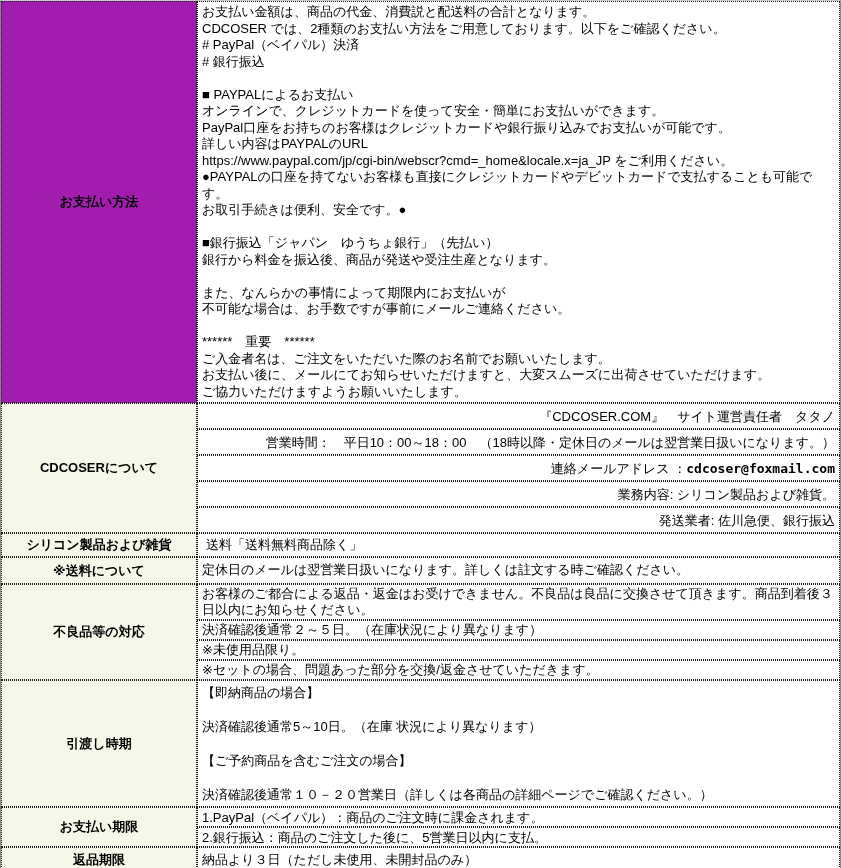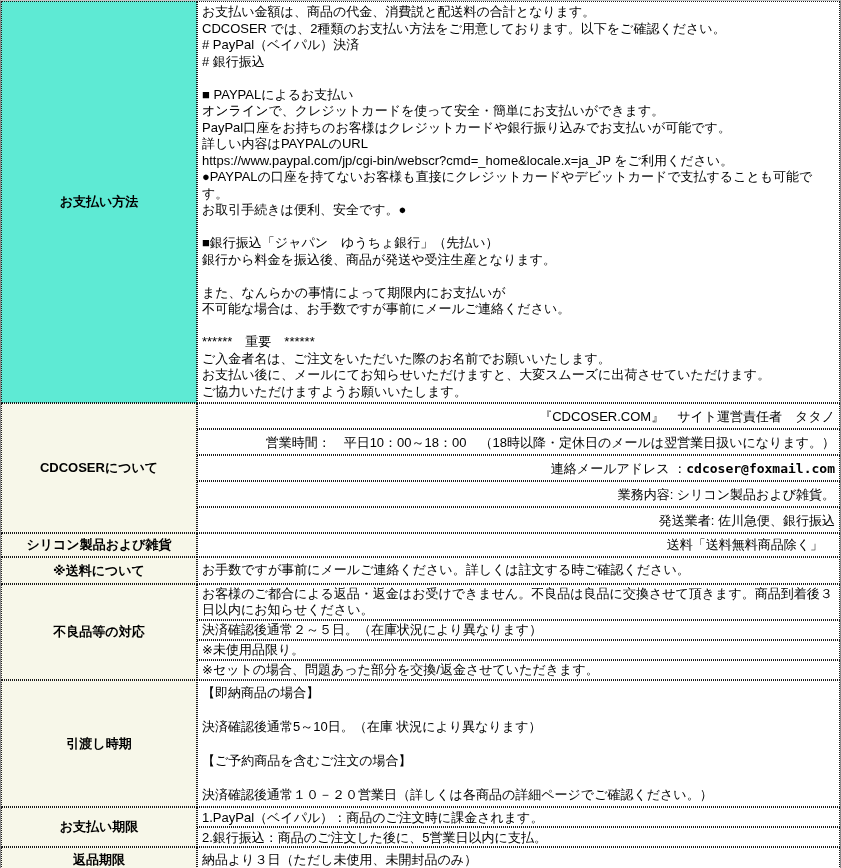--- a/index.html
+++ b/index.html
@@ -32,29 +32,29 @@
     word-break:break-all;
   }
   td.label{
     background:var(--label_bg);
     font-weight:bold;
     text-align:center;
     vertical-align:middle;
     padding:2px;
     word-break:keep-all;
   }
-  td.label.first{background:#5eead4;text-align:center;}
+  td.label.first{background:#a21caf;text-align:center;}
   td.content{
     padding:2px 4px;
     line-height:17px;
     white-space:pre-line;
   }
   td.c-payment{height:392px;line-height:16.5px;padding:2px 4px;}
   td.c-about{height:16px;padding:5px 4px 3px 4px;line-height:15px;text-align:right;}
-  td.c-extra{height:14px;padding:3px 16px;line-height:15px;text-align:right;}
+  td.c-extra{height:14px;padding:3px 8px;line-height:15px;}
   td.c-ship{height:17px;padding:4px;line-height:16px;}
   td.c-tight{padding:1px 4px;line-height:16px;}
   td.c-delivery{height:116px;line-height:17px;padding:3px 4px;margin-left:33px;}
   td.c-deadline{padding:2px 4px 1px 4px;line-height:15px;}
   td.c-return{height:16px;padding:4px;line-height:15px;}
   .email{
     font-family:"DejaVu Sans Mono","Liberation Mono",monospace;
     font-weight:bold;
   }
 </style>
@@ -113,21 +113,21 @@
         <td class="content c-about">発送業者: 佐川急便、銀行振込</td>
       </tr>
 
       <tr>
         <td class="label">シリコン製品および雑貨</td>
         <td class="content c-extra">送料「送料無料商品除く」</td>
       </tr>
 
       <tr>
         <td class="label">※送料について</td>
-        <td class="content c-ship">お手数ですが事前にメールご連絡ください。詳しくは註文する時ご確認ください。</td>
+        <td class="content c-ship">定休日のメールは翌営業日扱いになります。詳しくは註文する時ご確認ください。</td>
       </tr>
 
       <tr>
         <td class="label" rowspan="4">不良品等の対応</td>
         <td class="content c-tight">お客様のご都合による返品・返金はお受けできません。不良品は良品に交換させて頂きます。商品到着後３日以内にお知らせください。</td>
       </tr>
       <tr>
         <td class="content c-tight">決済確認後通常２～５日。（在庫状況により異なります）</td>
       </tr>
       <tr>

